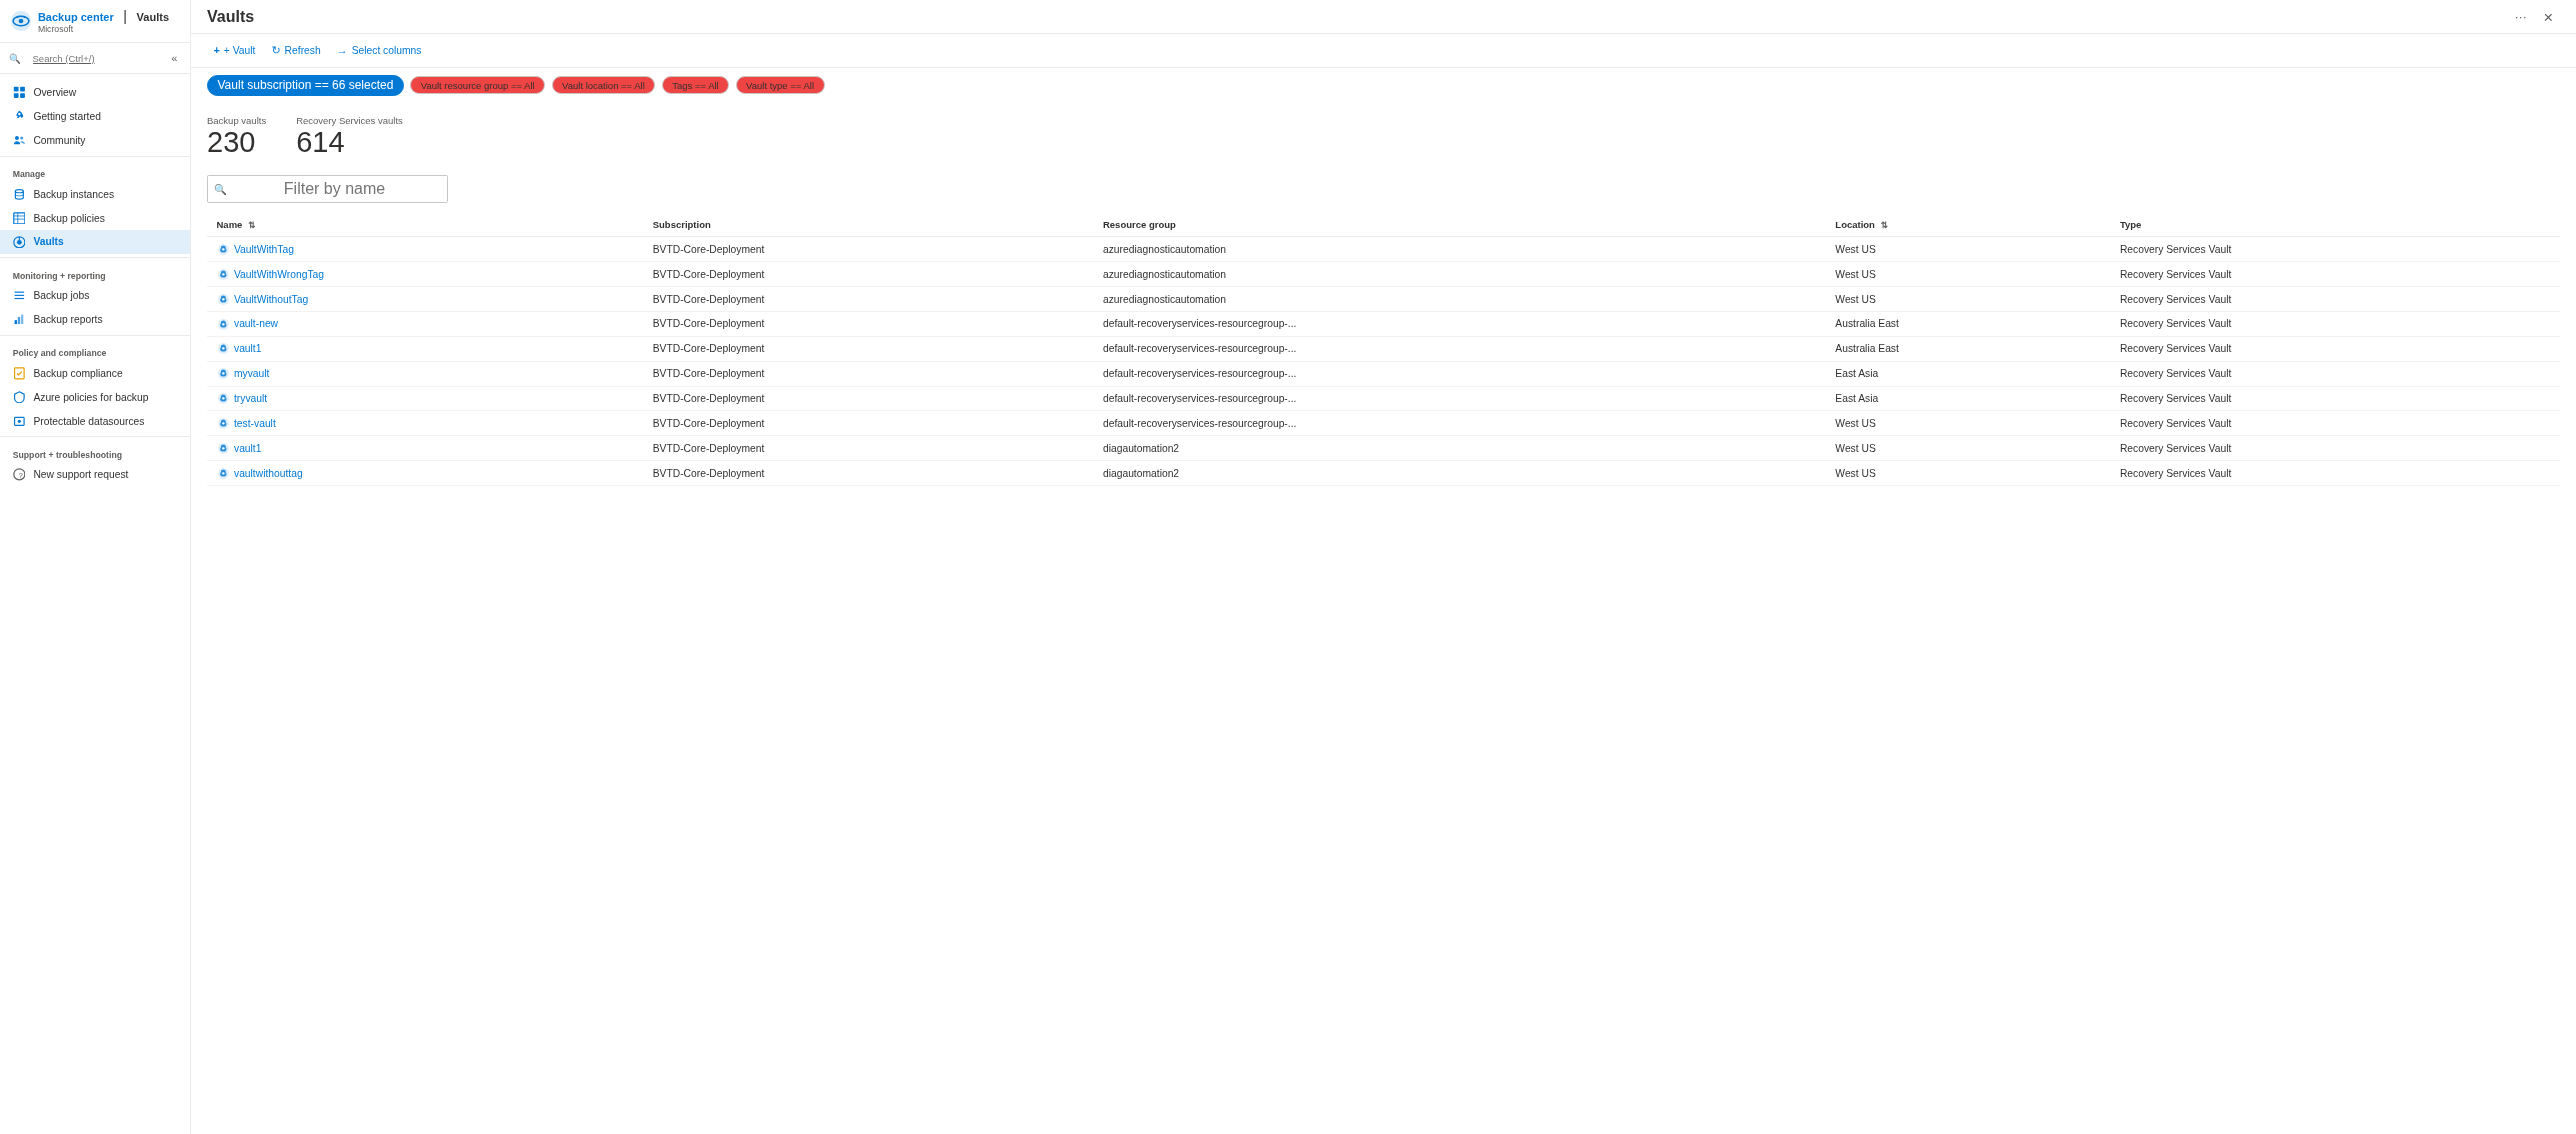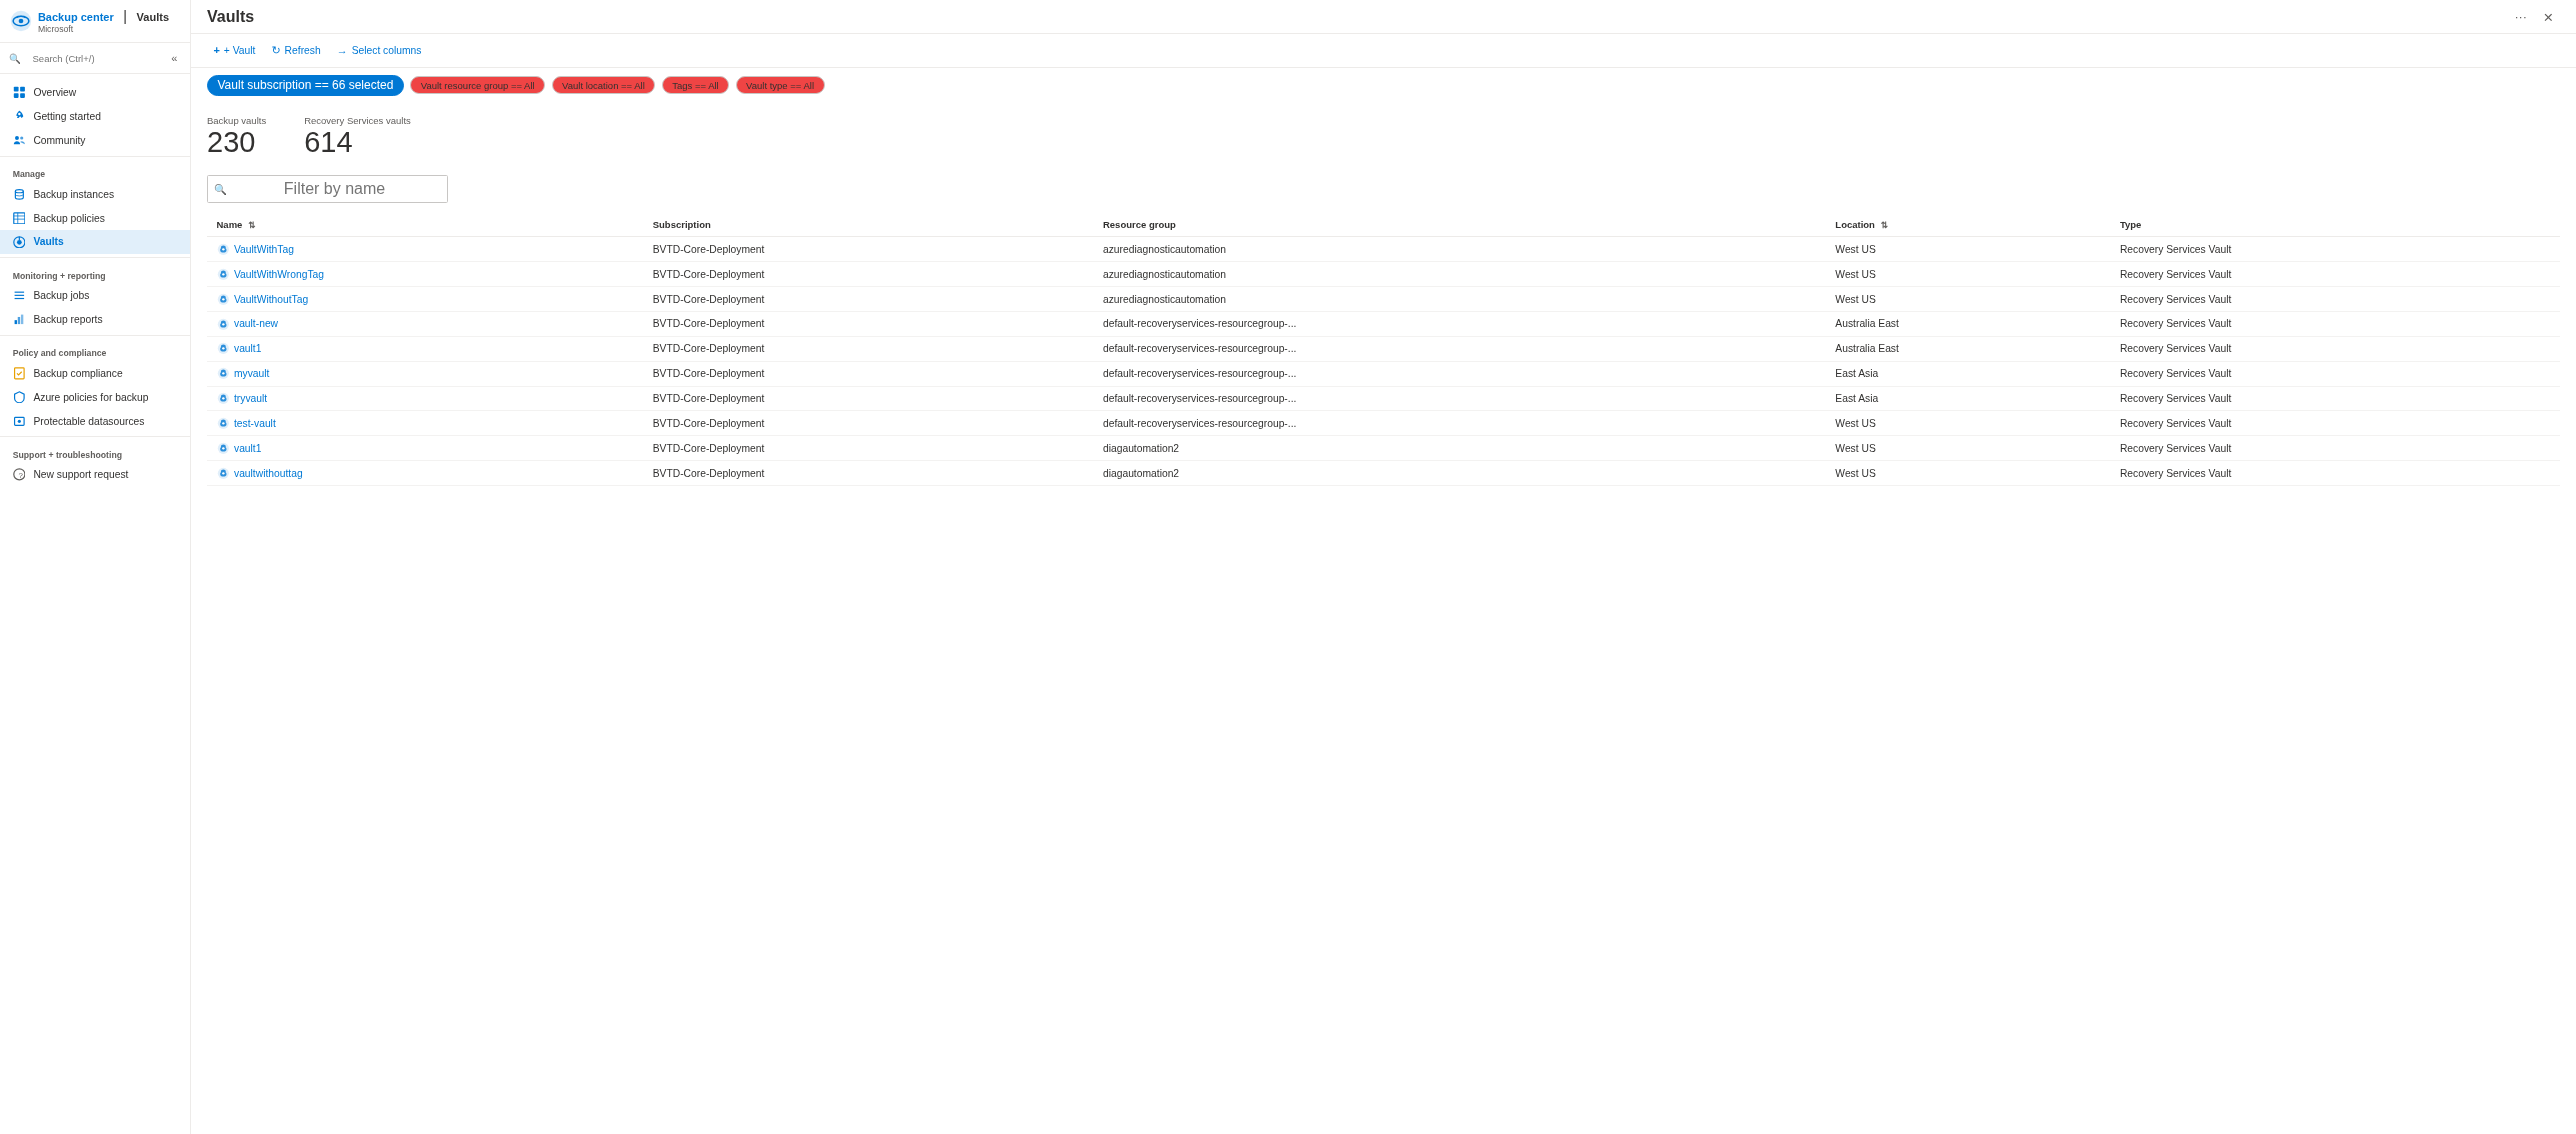--- a/index.html
+++ b/index.html
@@ -36,21 +36,21 @@
     .toolbar { display: flex; align-items: center; gap: 3.2px; padding: 6.4px 16px; border-bottom: 0.8px solid #edebe9; }
     .toolbar-btn { display: flex; align-items: center; gap: 4px; background: none; border: none; cursor: pointer; color: #0078d4; font-size: 10.3px; padding: 4px 6.4px; border-radius: 1.6px; }
 
     .filter-bar { display: flex; align-items: center; gap: 6.4px; padding: 6.4px 16px; flex-wrap: wrap; }
     .filter-pill { display: flex; align-items: center; background: #deecf9; border: 0.8px solid #0078d4; border-radius: 11px; padding: 2.4px 9.5px; font-size: 12px; color: #323130; cursor: pointer; }
     .filter-pill.active { background: #0078d4; color: #fff; }
     .filter-pill-plain { display: flex; align-items: center; background: #ef4444; border: 0.8px solid #c8c6c4; border-radius: 11px; padding: 2.4px 9.5px; font-size: 9.5px; color: #323130; cursor: pointer; }
 
     .content-area { flex: 1; overflow-y: auto; padding: 12.7px 16px; }
 
-    .stats-row { display: flex; gap: 38px; margin-bottom: 16px; }
+    .stats-row { display: flex; gap: 30px; margin-bottom: 16px; }
     .stat-block { display: flex; flex-direction: column; }
     .stat-label { font-size: 9.5px; color: #605e5c; margin-bottom: 1.6px; }
     .stat-value { font-size: 29px; font-weight: 300; color: #323130; line-height: 1.1; }
 
     .search-filter { margin-bottom: 9.5px; }
     .search-filter input { border: 0.8px solid #c8c6c4; border-radius: 1.6px; padding: 4.8px 8px; font-size: 10.3px; width: 239px; outline: none; display: flex; align-items: center; }
     .search-filter-wrapper { position: relative; display: inline-flex; align-items: center; border: 0.8px solid #c8c6c4; border-radius: 1.6px; }
     .search-filter-wrapper input { border: none; outline: none; padding: 4px 8px 4px 22px; font-size: 16px; width: 239px; text-align: center; }
     .search-filter-icon { position: absolute; left: 6.4px; color: #605e5c; font-size: 10.3px; }
 
@@ -94,21 +94,21 @@
           <span class="sidebar-title">Backup center</span>
           <span class="sidebar-pipe">|</span>
           <span class="sidebar-page-title">Vaults</span>
         </div>
         <span class="sidebar-subtitle">Microsoft</span>
       </div>
     </div>
 
     <div class="sidebar-search">
       <span style="color:#605e5c;font-size:9.5px;">🔍</span>
-      <input type="text" style="border: none; outline: none; font-size: 9.5px; color: rgb(96, 94, 92); flex: 1 1 0%;" placeholder="Search (Ctrl+/)">
+      <input type="text" style="border: none; outline: none; font-size: 9.5px; color: rgb(96, 94, 92); flex: 1 1 0%; text-decoration: underline;" placeholder="Search (Ctrl+/)">
       <button class="sidebar-collapse-btn">«</button>
     </div>
 
     <div class="sidebar-nav">
 
       <div class="nav-item">
         <span class="nav-icon">
           <svg width="12.7" height="12.7" viewBox="0 0 16 16">
               <rect x="1" y="1" width="6" height="6" rx="1" fill="#0078d4"></rect>
               <rect x="9" y="1" width="6" height="6" rx="1" fill="#0078d4"></rect>

